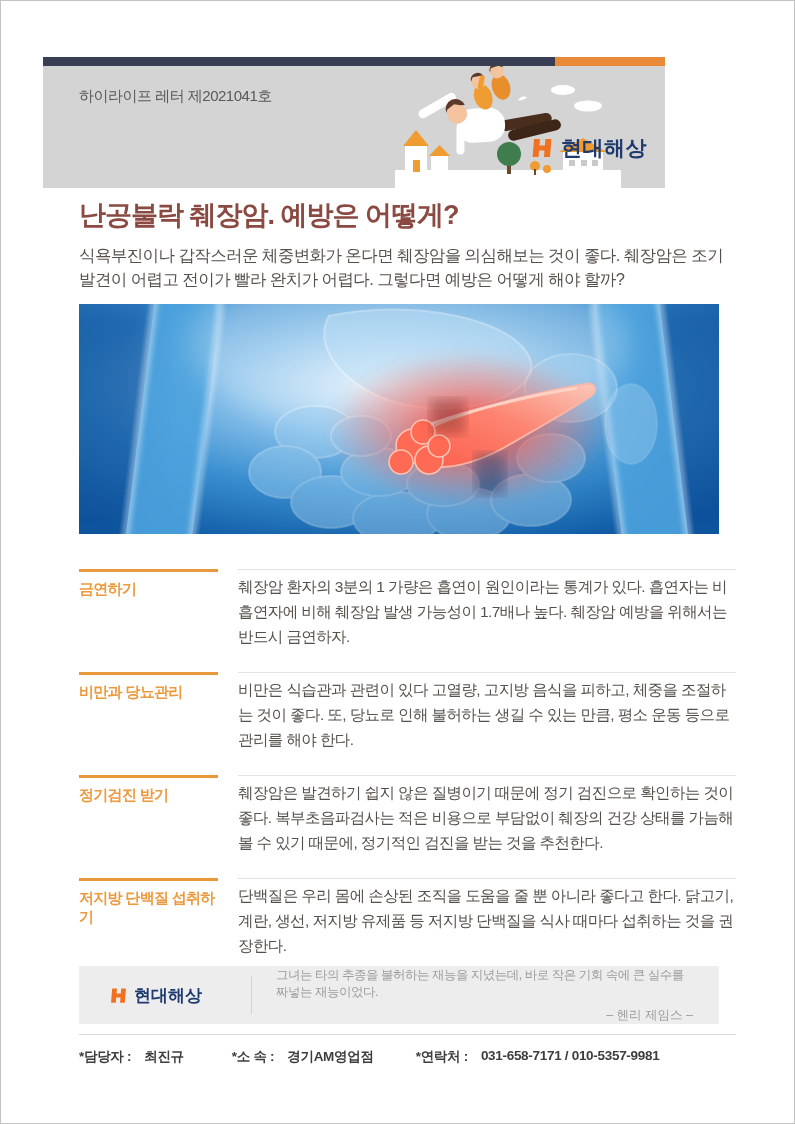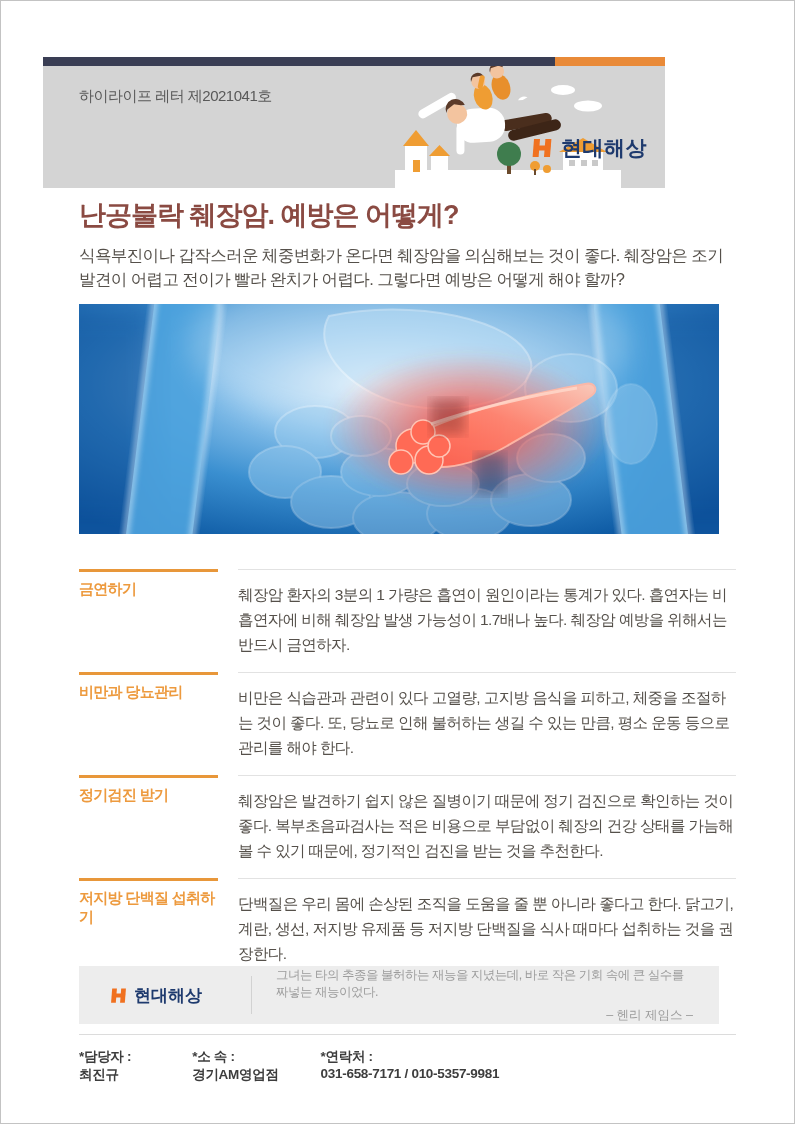--- a/index.html
+++ b/index.html
@@ -26,38 +26,38 @@
   .article-intro { margin-top:10px; font-size:16.5px; line-height:1.48; color:#55504a; letter-spacing:-0.6px; }
 
   
   .hero { position:absolute; left:78px; top:303px; width:640px; height:230px; overflow:hidden; }
 
   
   .sections { position:absolute; left:78px; top:568px; width:657px; }
   .sec-row { display:flex; align-items:stretch; margin-bottom:13px; }
   .sec-label-col { width:139px; border-top:3px solid #e8973a; padding-top:8px; }
   .sec-label { font-size:15px; font-weight:bold; color:#ed9a3e; letter-spacing:-0.7px; }
-  .sec-body-col { flex:1; margin-left:20px; border-top:1px solid #e2e2e2; padding-top:12px; }
+  .sec-body-col { flex:1; margin-left:20px; border-top:1px solid #e2e2e2; padding-top:4px; }
   .sec-body { font-size:15.5px; line-height:1.62; color:#55504a; letter-spacing:-0.6px; }
   .sec-row.r1 .sec-body-col, .sec-row.r2 .sec-body-col, .sec-row.r4 .sec-body-col { min-height:90px; }
   .sec-row.r3 .sec-body-col { min-height:63px; }
 
   
   .quote-box { position:absolute; left:78px; top:965px; width:640px; height:58px; background:#ededed; display:flex; align-items:center; }
   .quote-logo { display:flex; align-items:center; gap:6px; padding-left:30px; width:172px; flex:none; }
   .quote-logo .kor { font-size:17px; font-weight:bold; color:#1e3a6e; }
   .quote-divider { width:1px; height:38px; background:#d2d2d2; flex:none; }
   .quote-area { flex:1; padding:0 26px 0 24px; }
   .quote-text { font-size:12.5px; color:#9c9c9c; letter-spacing:-0.5px; }
   .quote-attr { text-align:right; font-size:12.5px; color:#9c9c9c; margin-top:6px; }
 
   
   .contact { position:absolute; left:78px; top:1033px; width:657px; border-top:1px solid #dcdcdc; padding-top:13px; display:flex; align-items:baseline; font-size:13.5px; color:#3d3d3d; font-weight:bold; letter-spacing:-0.3px; }
   .contact .lbl { margin-right:13px; }
-  .contact .grp { display:flex;flex-direction:column; }
+  .contact .grp { display:flex; }
   .contact .g1 { margin-right:48px; }
   .contact .g2 { margin-right:42px; }
 </style>
 </head>
 <body>
 
 <div class="page">
 
   <div class="masthead">
     <div class="topbar">

